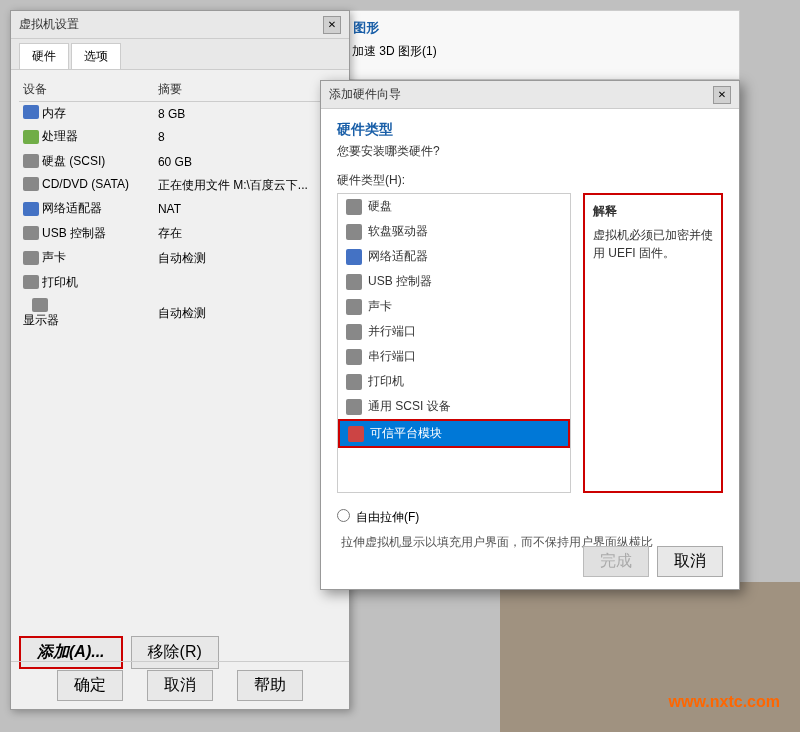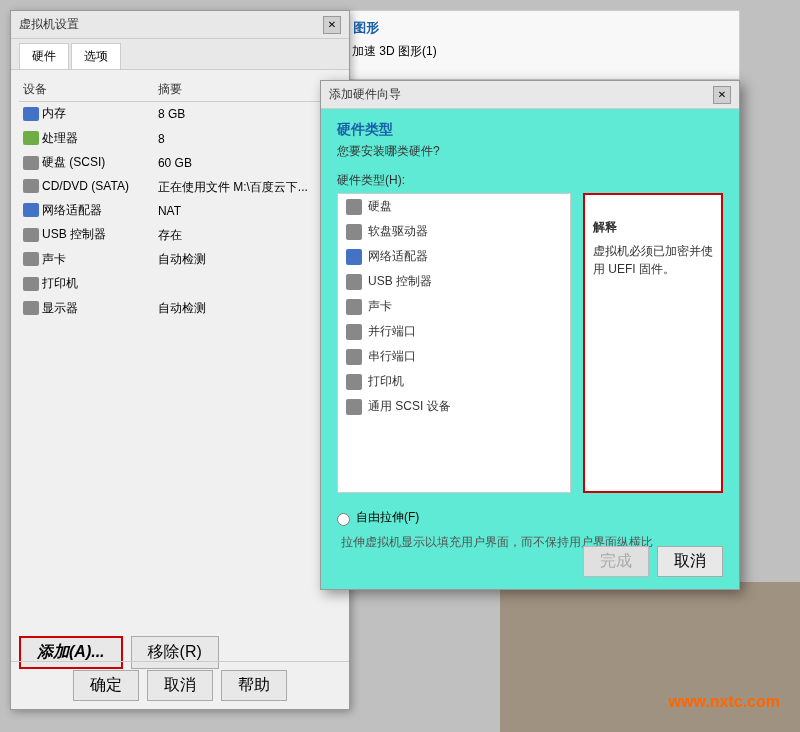--- a/index.html
+++ b/index.html
@@ -131,21 +131,21 @@
       gap: 8px;
     }
 
     .bottom-confirm-row {
       position: absolute;
       bottom: 8px;
       left: 0;
       right: 0;
       display: flex;
       justify-content: center;
-      gap: 8px;
+      gap: 24px;
       padding: 0 8px;
       border-top: 1px solid #ccc;
       padding-top: 8px;
     }
 
     .btn {
       padding: 4px 16px;
       background: #e8e8e8;
       border: 1px solid #aaa;
       cursor: pointer;
@@ -161,21 +161,21 @@
       font-style: italic;
     }
 
     
     .add-hw-dialog {
       position: absolute;
       top: 80px;
       left: 320px;
       width: 420px;
       height: 510px;
-      background: #5eead4;
+      background: #ffffff;
       border: 1px solid #999;
       box-shadow: 4px 4px 12px rgba(0,0,0,0.4);
       z-index: 20;
     }
 
     .dialog-titlebar {
       background: #e8e8e8;
       border-bottom: 1px solid #ccc;
       padding: 4px 8px;
       display: flex;
@@ -255,36 +255,35 @@
       background: #fff;
       padding: 8px;
       font-size: 12px;
       color: #333;
     }
 
     .explanation-title {
       font-weight: bold;
       margin-bottom: 6px;
       font-size: 12px;
-      margin-top: 16px;
     }
 
     .explanation-text {
       font-size: 12px;
       color: #333;
       line-height: 1.5;
     }
 
     .dialog-bottom-area {
       margin-top: 16px;
     }
 
     .radio-row {
       display: flex;
-      align-items: flex-end;
+      align-items: flex-start;
       font-size: 12px;
     }
 
     .radio-row input[type=radio] {
       margin-right: 6px;
     }
 
     .stretch-text {
       font-size: 12px;
       color: #555;
@@ -374,21 +373,21 @@
   <div class="device-table-area">
     <table class="device-table">
       <thead>
         <tr>
           <th>设备</th>
           <th>摘要</th>
         </tr>
       </thead>
       <tbody>
         <tr class="table-row">
-          <td><span style="display:inline-flex;align-items:center;">
+          <td><span style="display:inline-flex;align-items:flex-start;">
                 <span class="device-icon icon-memory" style="background:#4472c4;border-radius:2px;"></span>
                 <span>内存</span>
               </span></td>
           <td>8 GB</td>
         </tr>
         <tr class="table-row">
           <td><span style="display:inline-flex;align-items:center;">
                 <span class="device-icon icon-cpu" style="background:#70ad47;border-radius:2px;"></span>
                 <span>处理器</span>
               </span></td>
@@ -430,21 +429,21 @@
           <td>自动检测</td>
         </tr>
         <tr class="table-row">
           <td><span style="display:inline-flex;align-items:center;">
                 <span class="device-icon icon-print" style="background:#888;border-radius:2px;"></span>
                 <span>打印机</span>
               </span></td>
           <td></td>
         </tr>
         <tr class="table-row">
-          <td><span style="display:inline-flex;align-items:center;">
+          <td><span style="display:inline-flex;align-items:center;flex-direction:column;">
                 <span class="device-icon icon-display" style="background:#888;border-radius:2px;"></span>
                 <span>显示器</span>
               </span></td>
           <td>自动检测</td>
         </tr>
       </tbody>
     </table>
   </div>
 
   <div class="bottom-buttons">
@@ -508,20 +507,24 @@
           <span class="item-icon" style="background:#888;border-radius:2px;"></span>
           <span>串行端口</span>
         </div>
         <div class="hw-type-item">
           <span class="item-icon" style="background:#888;border-radius:2px;"></span>
           <span>打印机</span>
         </div>
         <div class="hw-type-item">
           <span class="item-icon" style="background:#888;border-radius:2px;"></span>
           <span>通用 SCSI 设备</span>
+        </div>
+        <div class="hw-type-item selected" style="background:#0078d7;color:#fff;border:2px solid #cc0000;">
+          <span class="item-icon" style="background:#cc4444;border-radius:2px;"></span>
+          <span>可信平台模块</span>
         </div>
       </div>
 
       <div class="explanation-area">
         <div class="explanation-title">解释</div>
         <div class="explanation-text">虚拟机必须已加密并使用 UEFI 固件。</div>
       </div>
     </div>
 
     <div class="dialog-bottom-area">

